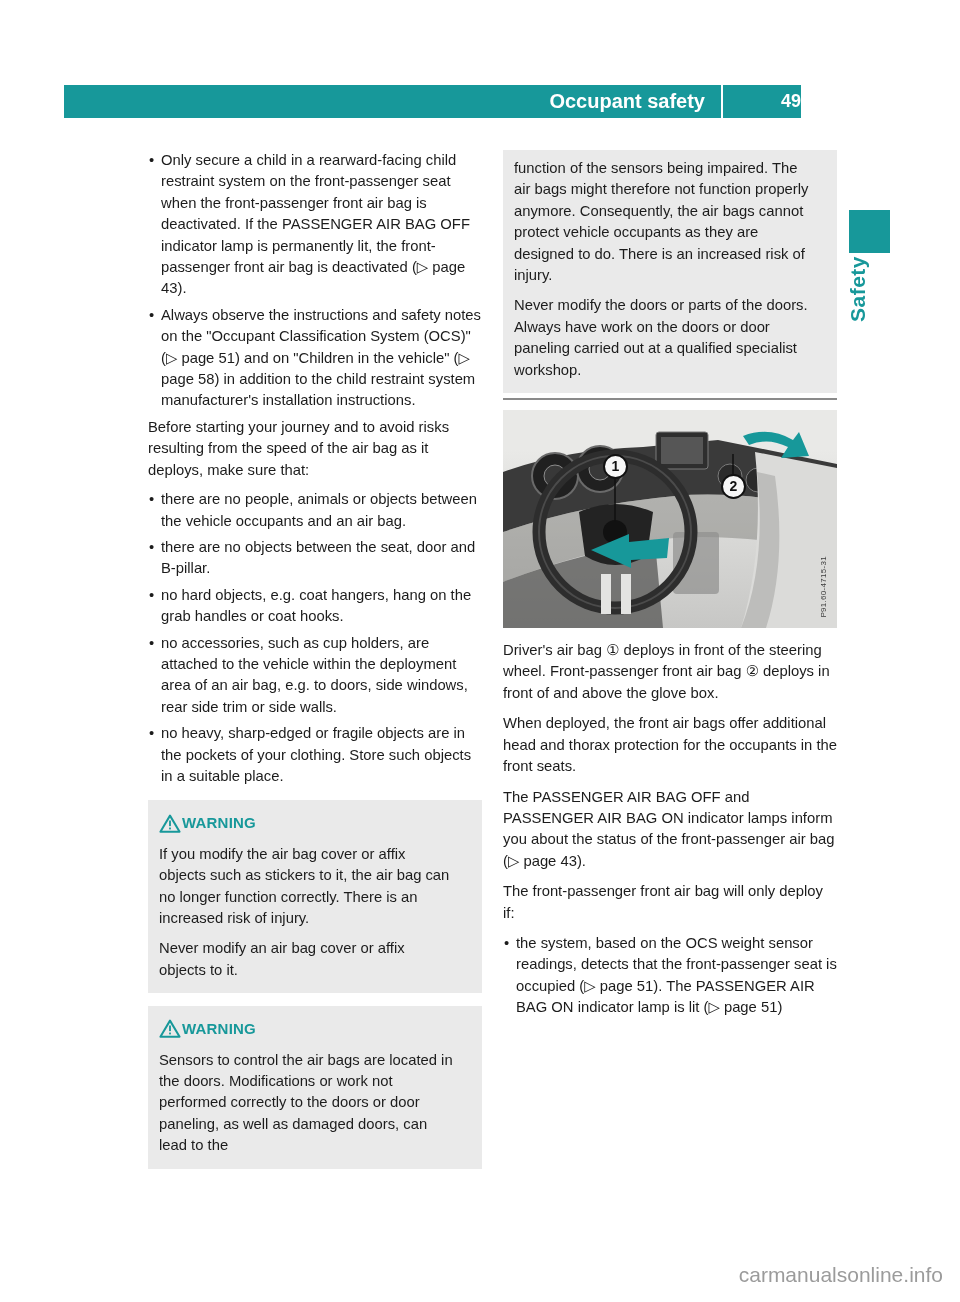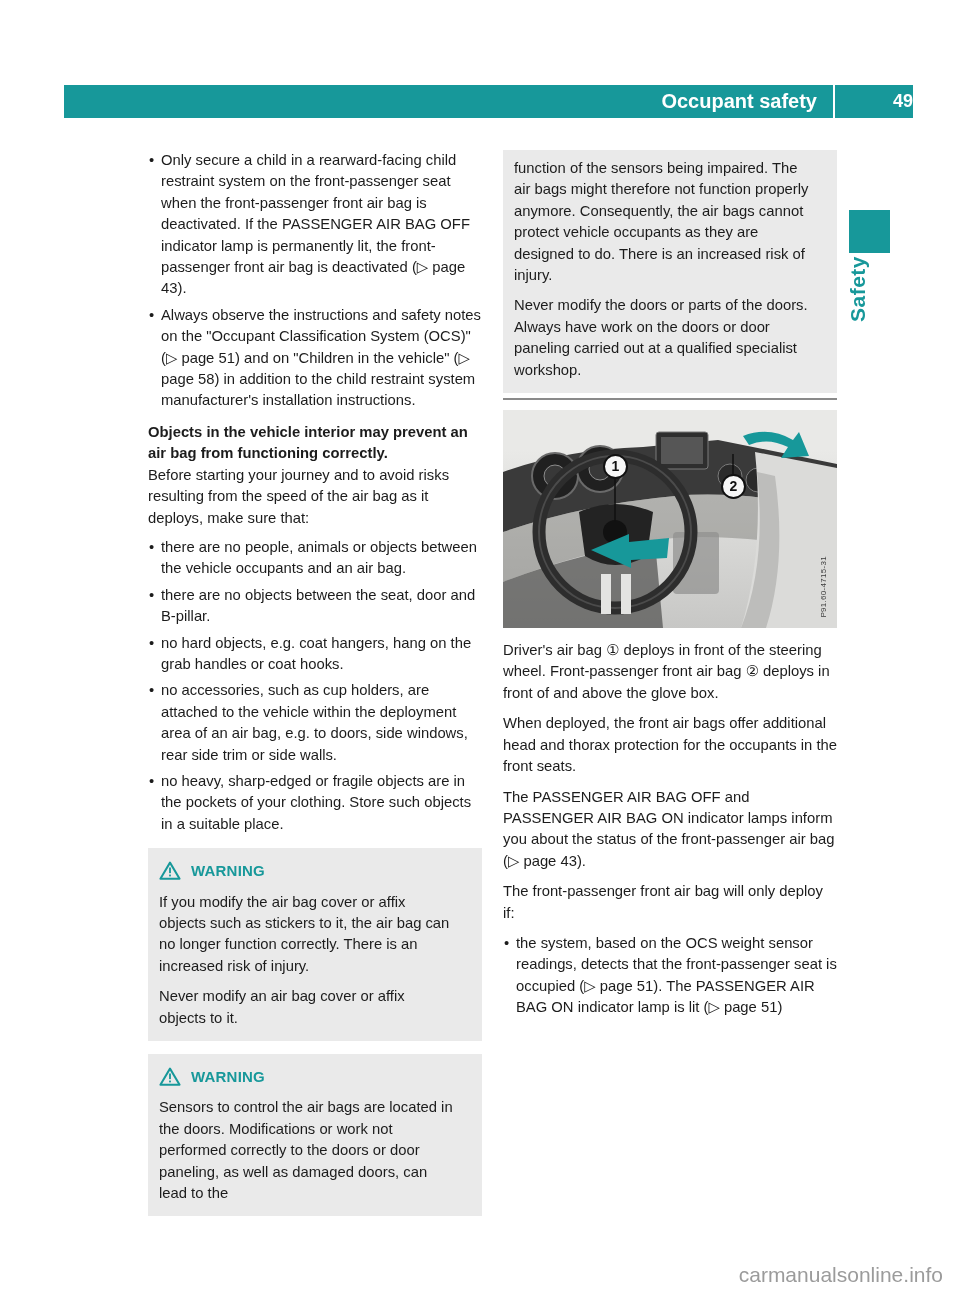--- a/index.html
+++ b/index.html
@@ -3,21 +3,21 @@
 <meta charset="utf-8">
 <style>
   * { box-sizing: border-box; }
   html,body { margin:0; padding:0; }
   body {
     width:960px; height:1302px; position:relative; background:#ffffff;
     font-family:"Liberation Sans", sans-serif; color:#1c1c1c; overflow:hidden;
   }
   
   .page-header {
-    position:absolute; left:64px; top:85px; width:849px; height:33px;
+    position:absolute; left:64px; top:85px; width:737px; height:33px;
     background:#17989A; display:flex; align-items:stretch;
   }
   .header-title {
     flex:1; color:#ffffff; font-weight:bold; font-size:20px; line-height:33px;
     text-align:right; padding-right:16px;
   }
   .header-sep { width:2px; background:#ffffff; margin:0; }
   .header-page {
     width:78px; color:#ffffff; font-weight:bold; font-size:18px; line-height:33px;
     text-align:right;
@@ -39,21 +39,21 @@
   p { margin:0 0 9px 0; }
   .bold-lead { font-weight:bold; margin:10px 0 0 0; }
   .lead-intro { margin:0 0 8px 0; }
   ul.doc-list { list-style:none; margin:0 0 4px 0; padding:0; }
   ul.doc-list li { position:relative; padding-left:13px; margin:0 0 5px 0; }
   ul.doc-list li::before { content:"\2022"; position:absolute; left:1px; top:0; }
   
   .warnbox { background:#EAEAEA; padding:10px 10px 10px 11px; margin:13px 0 0 0; }
   .warnbox p { margin:0 17px 9px 0; }
   .warnbox p:last-child { margin-bottom:2px; }
-  .warn-head { display:flex; align-items:center; gap:10px; margin:2px 0 10px 0; }
+  .warn-head { display:flex; align-items:center; gap:1px; margin:2px 0 10px 0; }
   .warn-head .wlabel { color:#17989A; font-weight:bold; font-size:15px; letter-spacing:0.2px; }
   .warn-icon svg { display:block; }
   .warnbox.cont { margin:0; padding-top:8px; }
   
   h2.section {
     font-size:18px; font-weight:bold; margin:26px 0 0 0; line-height:22px;
   }
   .heading-rule { height:2px; background:#8a8a8a; margin:5px 0 0 0; }
   
   .figure { position:relative; width:334px; height:218px; margin:10px 0 12px 0; }
@@ -85,21 +85,20 @@
 <div class="tab-label">
   <span>Safety</span>
 </div>
 
 <div class="col col-left">
   <ul class="doc-list">
     <li>Only secure a child in a rearward-facing child restraint system on the front-passenger seat when the front-passenger front air bag is deactivated. If the PASSENGER AIR BAG OFF indicator lamp is permanently lit, the front-passenger front air bag is deactivated (▷ page 43).</li>
     <li>Always observe the instructions and safety notes on the "Occupant Classification System (OCS)" (▷ page 51) and on "Children in the vehicle" (▷ page 58) in addition to the child restraint system manufacturer's installation instructions.</li>
   </ul>
 
-  <p class="bold-lead">Objects in the vehicle interior may prevent an air bag from functioning correctly.</p>
   <p class="lead-intro">Before starting your journey and to avoid risks resulting from the speed of the air bag as it deploys, make sure that:</p>
 
   <ul class="doc-list">
     <li>there are no people, animals or objects between the vehicle occupants and an air bag.</li>
     <li>there are no objects between the seat, door and B-pillar.</li>
     <li>no hard objects, e.g. coat hangers, hang on the grab handles or coat hooks.</li>
     <li>no accessories, such as cup holders, are attached to the vehicle within the deployment area of an air bag, e.g. to doors, side windows, rear side trim or side walls.</li>
     <li>no heavy, sharp-edged or fragile objects are in the pockets of your clothing. Store such objects in a suitable place.</li>
   </ul>
 

